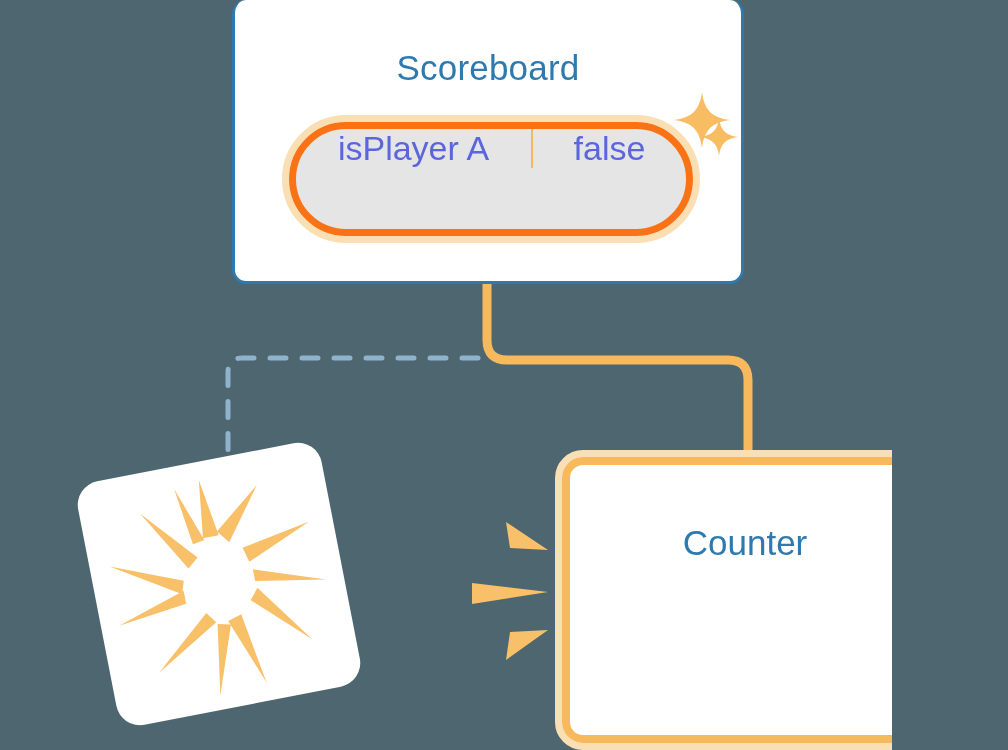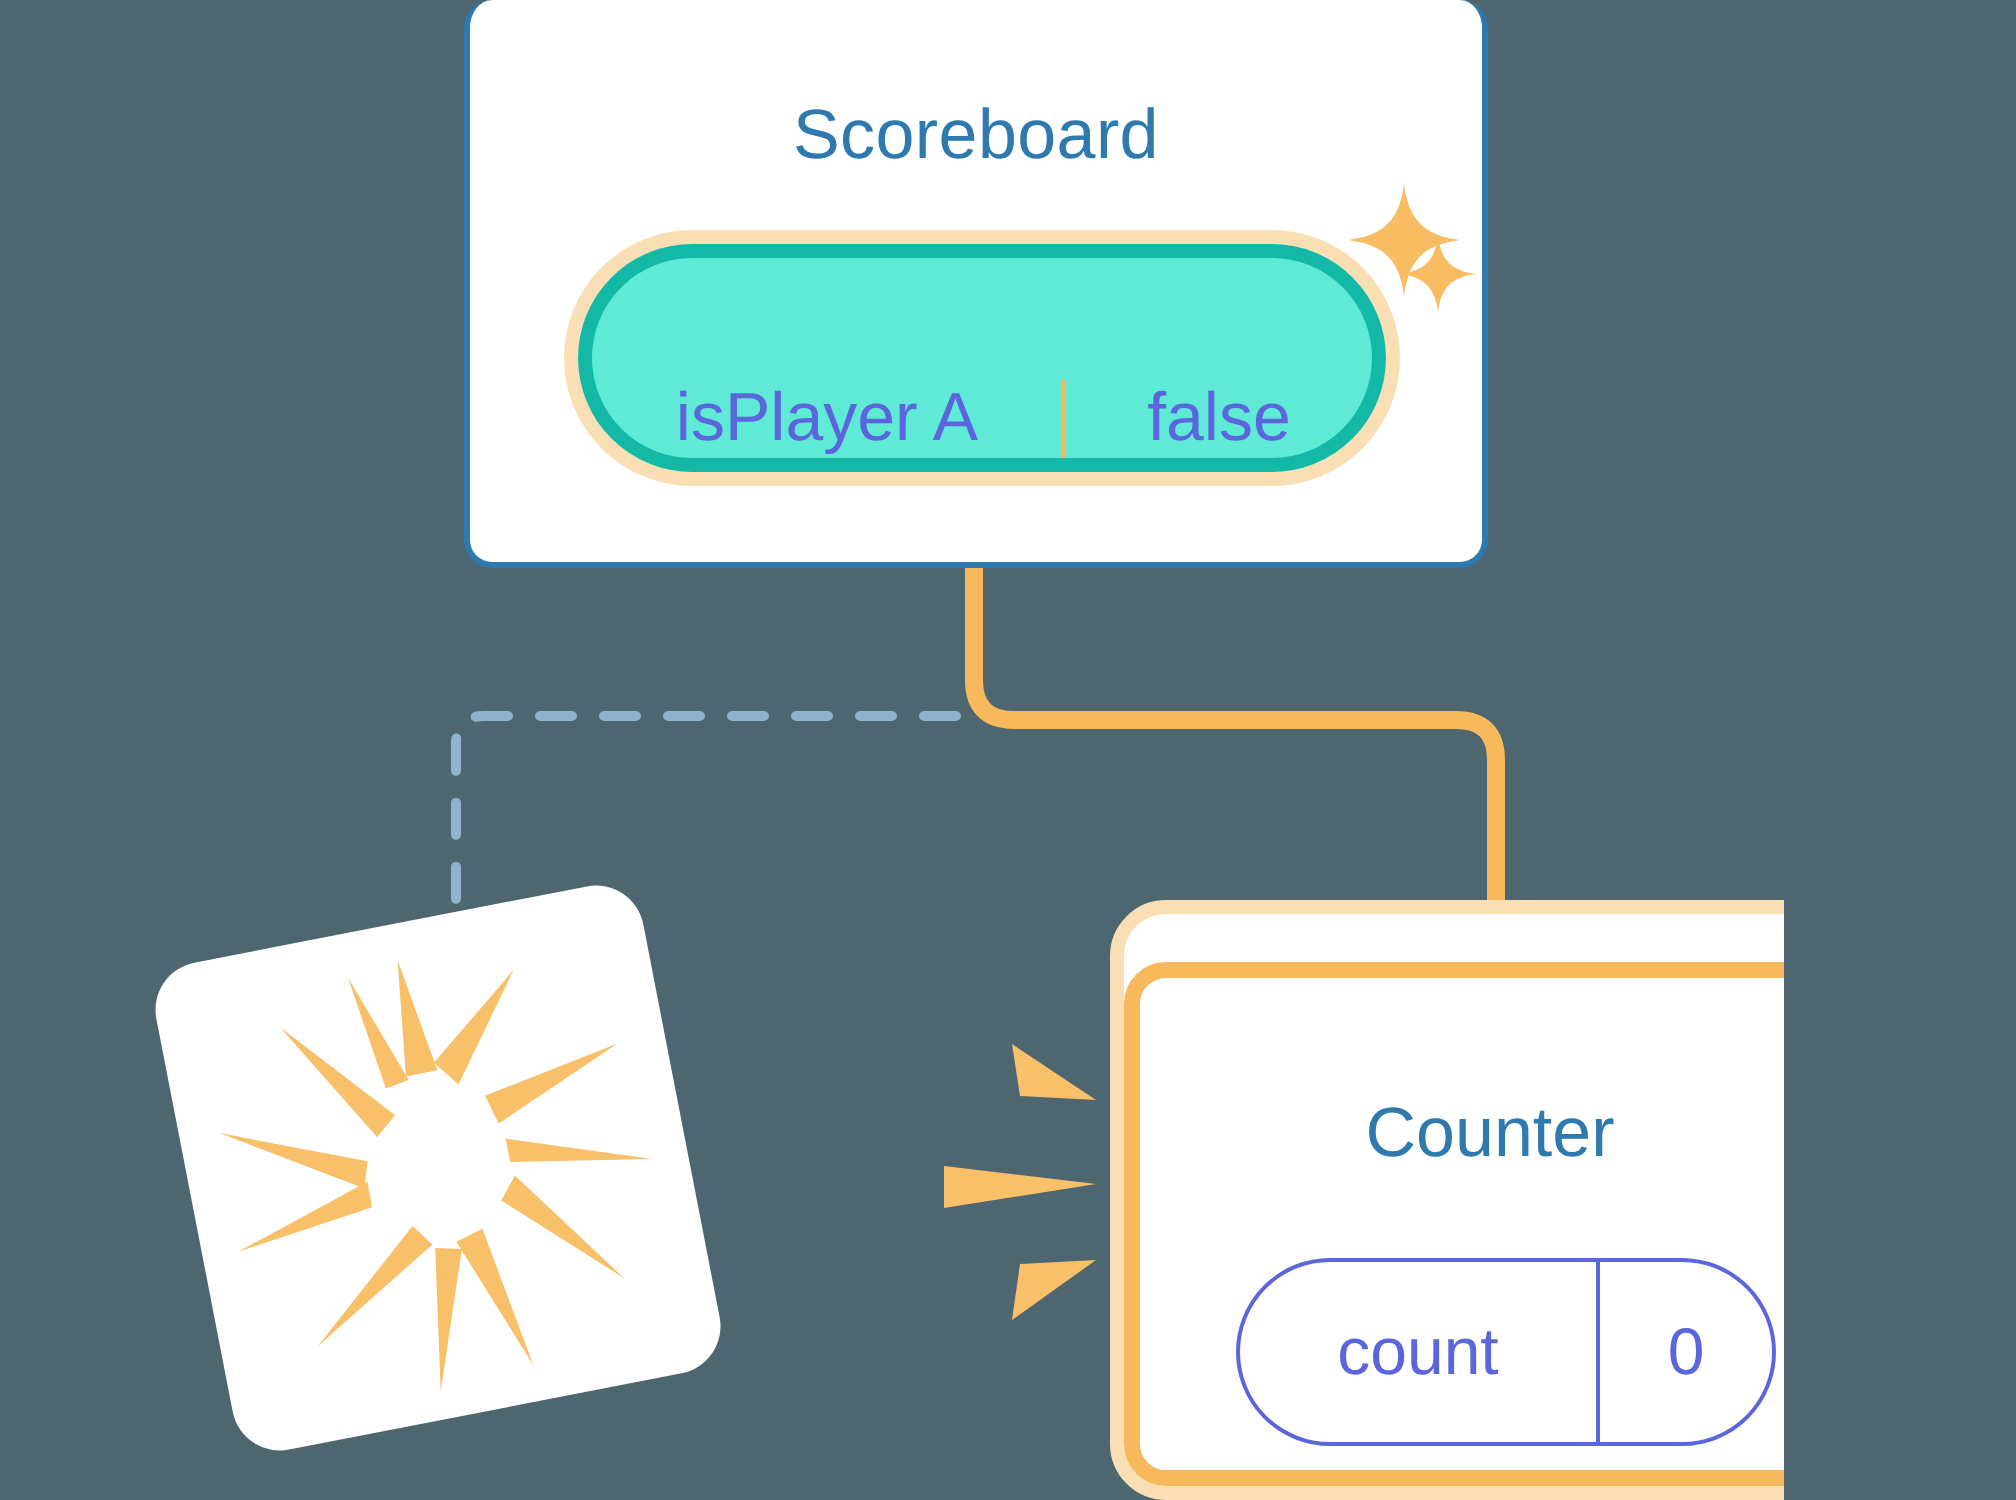--- a/index.html
+++ b/index.html
@@ -49,25 +49,25 @@
     height: 128px;
     box-sizing: border-box;
     background: #ffffff;
     border: 7px solid #fbdfb4;
     border-radius: 64px;
   }
   .sb-pill-inner {
     position: absolute;
     inset: 0;
     box-sizing: border-box;
-    background: #5eead4;
-    border: 7px solid #14b8a6;
+    background: #e5e5e5;
+    border: 7px solid #f97316;
     border-radius: 58px;
     display: flex;
-    align-items: flex-end;
+    align-items: flex-start;
   }
   .sb-pill-key {
     flex: 0 0 235px;
     display: flex;
     align-items: center;
     justify-content: center;
     font-size: 34px;
     color: #5b66dd;
     border-right: 2px solid #f5b85f;
   }
@@ -131,21 +131,20 @@
     border: 7px solid #fbdfb4;
     border-radius: 28px;
   }
   .counter-card-inner {
     position: absolute;
     inset: 0;
     box-sizing: border-box;
     background: #ffffff;
     border: 8px solid #f7b95b;
     border-radius: 21px;
-    margin-top: 24px;
   }
   .counter-title {
     position: absolute;
     left: 0;
     top: 58px;
     width: 100%;
     text-align: center;
     font-size: 35px;
     color: #2e79ad;
   }
@@ -245,20 +244,16 @@
       <polygon points="44,22 2,50 40,48"></polygon>
       <polygon points="78,83 2,92 78,104"></polygon>
       <polygon points="40,132 2,130 44,160"></polygon>
     </g>
   </svg>
 
   <div class="counter-card">
     <div class="counter-card-inner">
       <div class="counter-title">Counter</div>
 
-      <div class="ct-pill">
-        <div class="ct-pill-key">count</div>
-        <div class="ct-pill-val">0</div>
-      </div>
     </div>
   </div>
 
 </div>
 
 </body></html>

